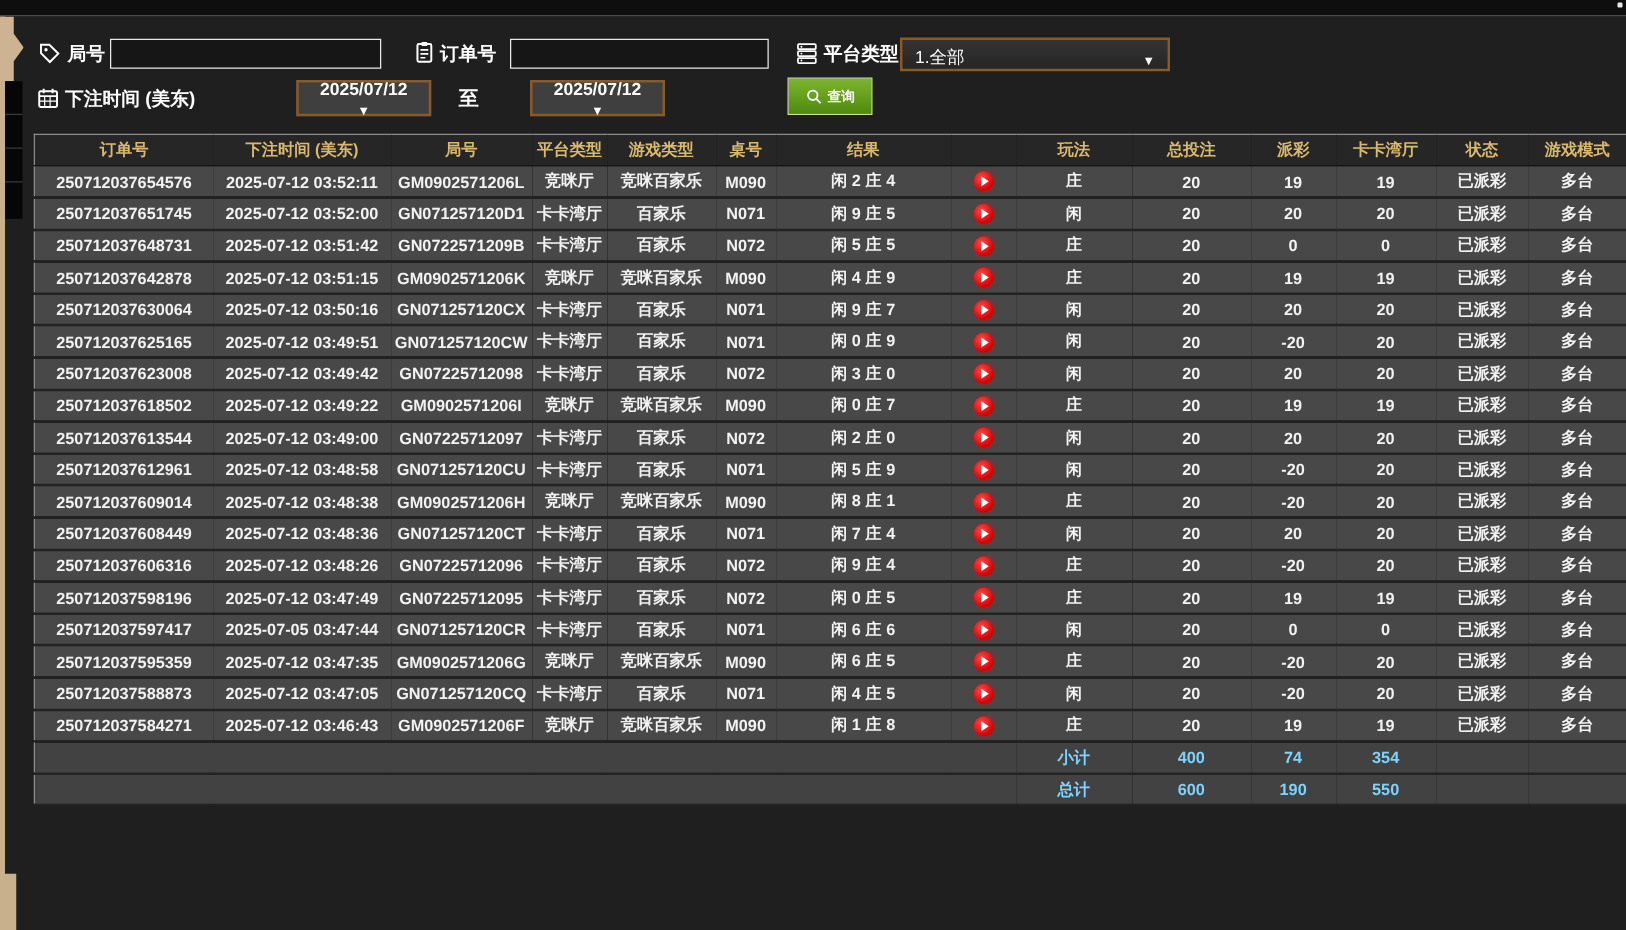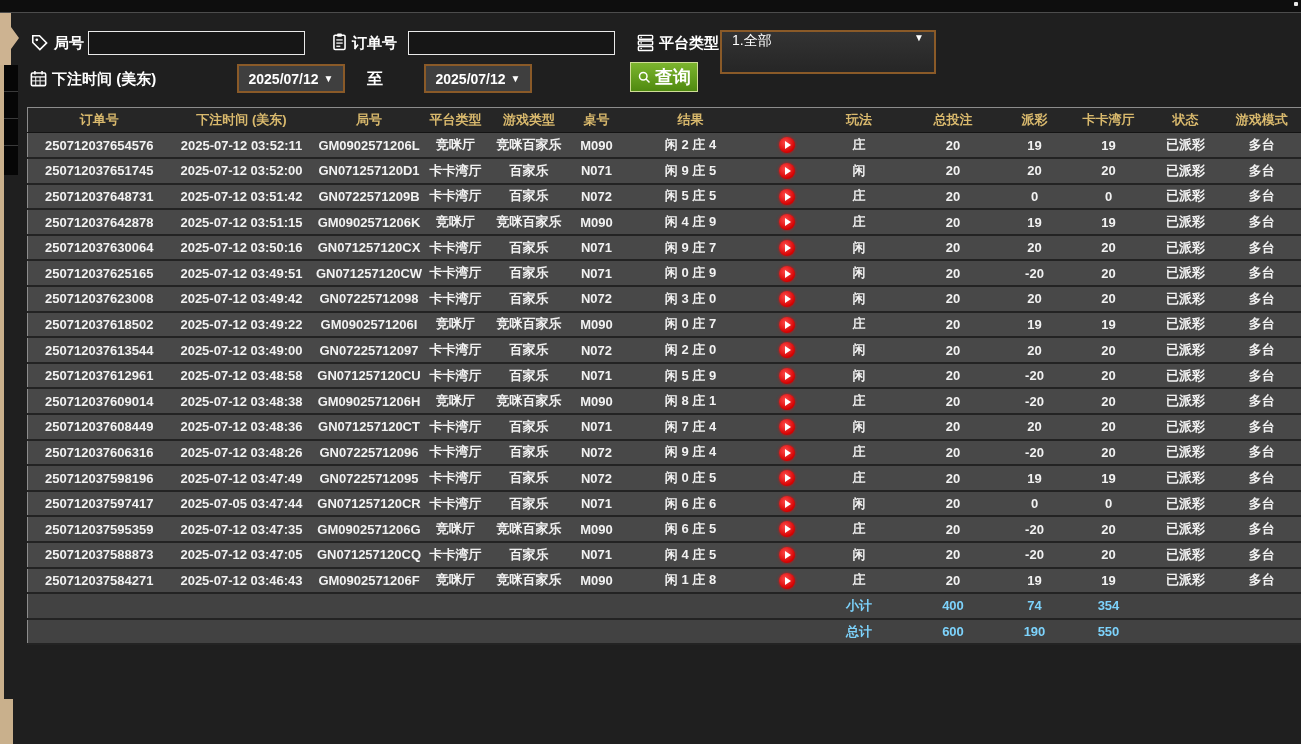--- a/index.html
+++ b/index.html
@@ -25,32 +25,32 @@
   .left-sliver .ln { height:1px; background:#3a3a3a; margin-top:26px; }
   .left-bottom { position:absolute; left:0; top:699px; width:13px; height:45px;
     background:#c9b08c; z-index:4; }
 
   
   .form-label { position:absolute; font-size:15px; font-weight:bold; color:#ffffff; white-space:nowrap; }
   .ficon { position:absolute; width:19px; height:19px; }
   .text-input { position:absolute; background:#161616; border:1px solid #e9e9e9;
     height:24px; color:#fff; font-size:13px; padding:0 6px; }
   .dropdown { position:absolute; background:linear-gradient(#333,#262626);
-    border:2px solid #8a5a28; height:44px; display:flex; align-items:flex-start;
+    border:2px solid #8a5a28; height:27px; display:flex; align-items:flex-end;
     color:#fff; font-size:14px; padding:0 10px; cursor:default; }
   .dropdown .arr { margin-left:auto; font-size:10px; color:#fff; }
   .datepick { position:absolute; background:#3f3f3f; border:2px solid #8a5a28;
     height:29px; display:flex; align-items:center; justify-content:center; gap:5px;
-    color:#fff; font-size:14px; font-weight:bold; }
+    color:#fff; font-size:14px; font-weight:bold;flex-direction:column; }
   .datepick .arr { font-size:10px; }
   .query-btn { position:absolute; left:630px; top:62px; width:68px; height:30px;
     background:linear-gradient(#79b42c,#55901369); background-color:#619f1d;
     background:linear-gradient(#7cb52e,#4f8a10);
     border:1px solid #cfdd96; display:flex; align-items:center; justify-content:center;
-    gap:3px; color:#fff; font-size:18px; font-weight:bold; cursor:pointer; }
+    gap:3px; color:#fff; font-size:11px; font-weight:bold; cursor:pointer; }
 
   
   .grid-wrap { position:absolute; left:27px; top:107px; width:1274px; z-index:2; }
   table.grid { width:100%; border-collapse:collapse; table-layout:fixed;
     border:1px solid #8c8c8c; }
   table.grid th { background:#262626; color:#d9b96d; font-size:13px; font-weight:bold;
     height:25px; border-bottom:1px solid #141414; white-space:nowrap; overflow:hidden; }
   table.grid td { background:#484848; color:#f2f2f2; font-size:13px; font-weight:bold;
     height:25.6px; text-align:center; border-bottom:2px solid #232323;
     white-space:nowrap; overflow:hidden; }

